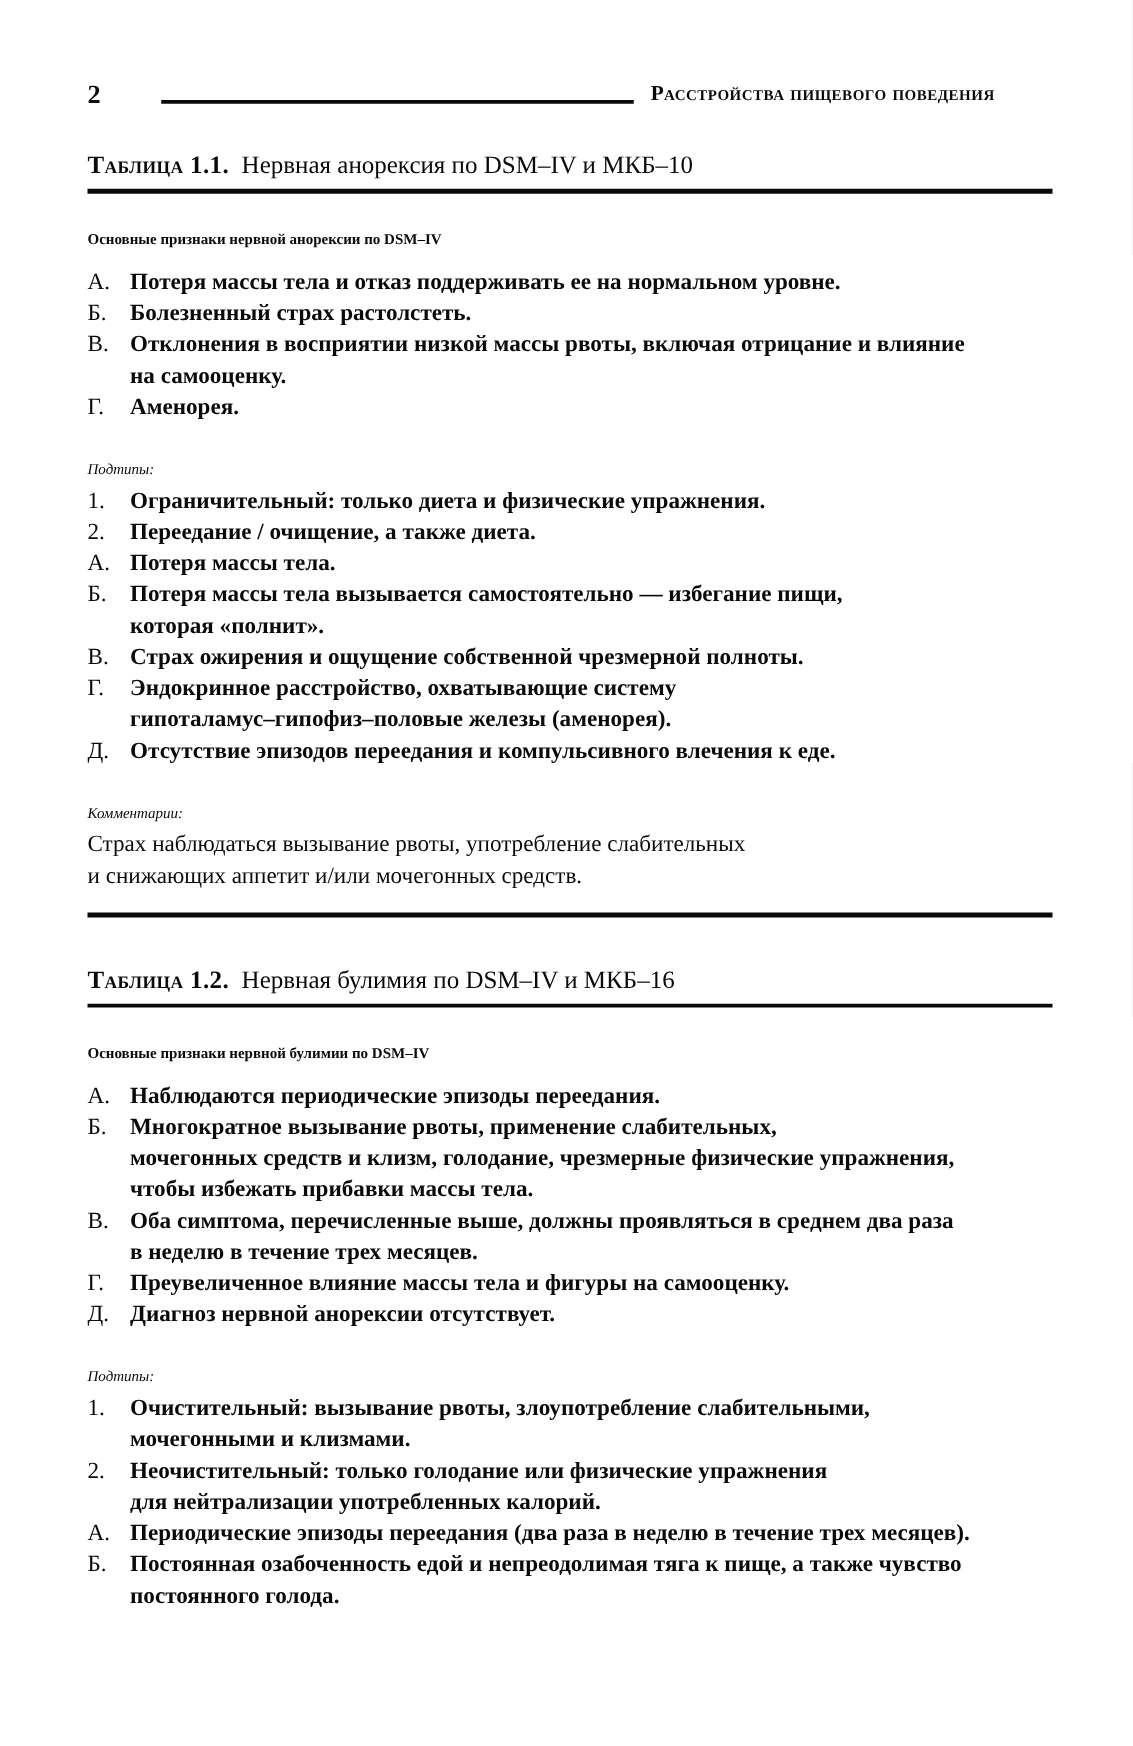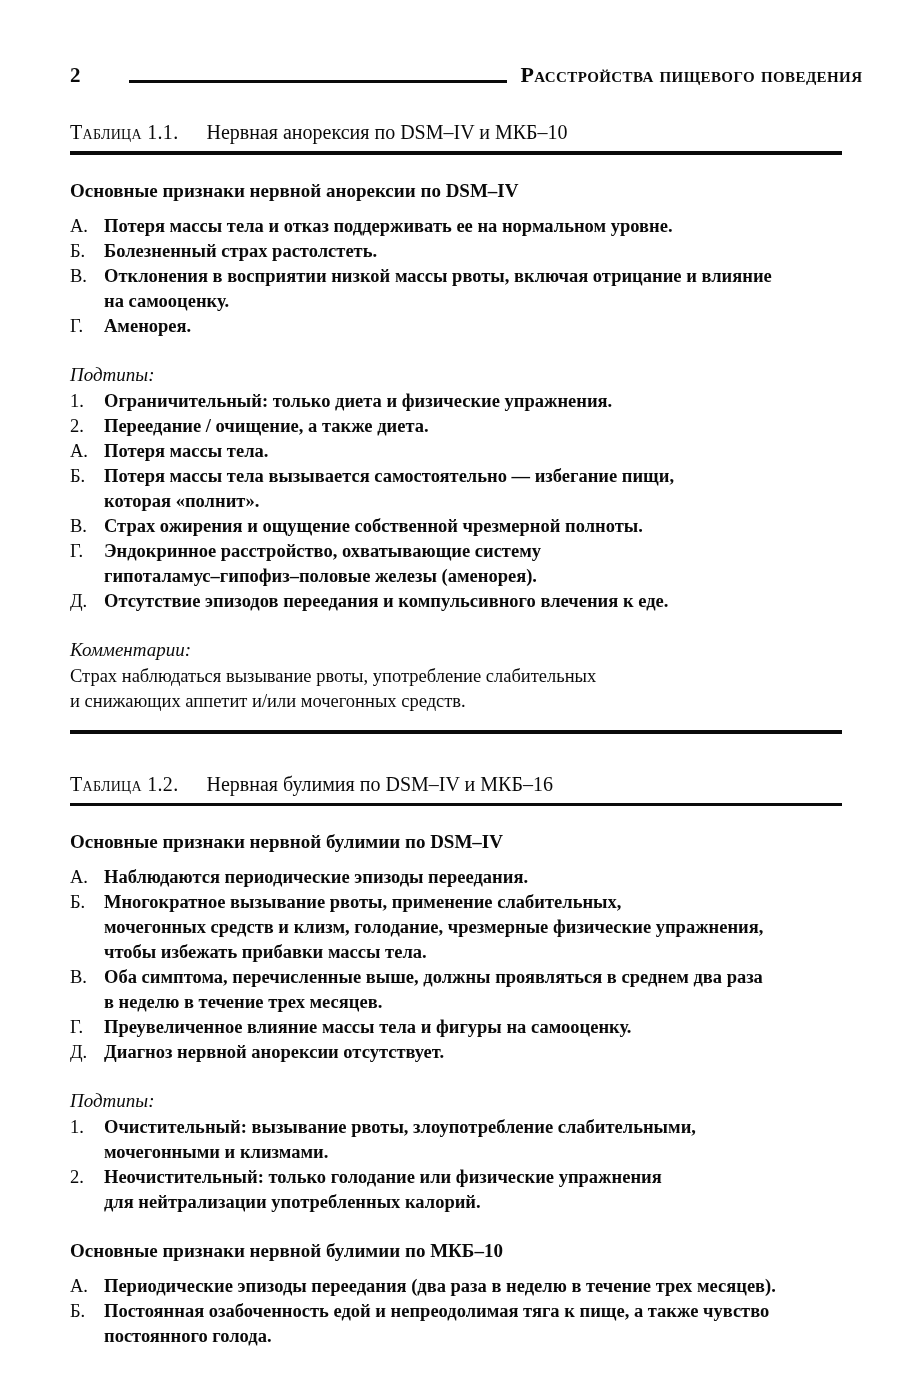--- a/index.html
+++ b/index.html
@@ -35,52 +35,52 @@
     flex: 0 0 378px;
     height: 0;
     border-bottom: 3.5px solid #0a0a0a;
     margin: 0 14px 3px 48px;
   }
   .head-title {
     flex: 1;
     text-align: left;
     font-weight: 700;
     font-variant: small-caps;
-    font-size: 22px;
+    font-size: 17px;
     line-height: 22px;
     letter-spacing: 0.4px;
     white-space: nowrap;
   }
 
   
   .table-caption {
     margin: 0;
     font-size: 20px;
     font-weight: 400;
     line-height: 24px;
   }
   .table-label {
-    font-weight: 400;
+    font-weight: 700;
     font-variant: small-caps;
     letter-spacing: 0.3px;
-    margin-right: 28px;
+    margin-right: 10px;
   }
   .rule {
     border: 0;
     background: #0a0a0a;
     width: 100%;
   }
   .rule-3 { height: 3.5px; margin-top: 7px; }
   .rule-4 { height: 4px; }
   .table-end-rule { margin-top: 16px; }
   .table-2 { margin-top: 38px; }
 
   .sec-heading {
     margin: 24px 0 11px 0;
-    font-size: 19px;
+    font-size: 12px;
     line-height: 24px;
   }
   .sec-heading.bold { font-weight: 700; }
   .sec-heading.italic { font-weight: 400; font-style: italic; margin-bottom: 2px; }
 
   .item {
     display: flex;
     font-size: 18.5px;
     line-height: 25px;
   }
@@ -224,21 +224,20 @@
 мочегонными и клизмами.</span>
       </div>
       <div class="item">
         <span class="marker">2.</span>
         <span class="item-text">Неочистительный: только голодание или физические упражнения
 для нейтрализации употребленных калорий.</span>
       </div>
     </div>
 
     <div class="section">
-      <h3 class="sec-heading bold">Основные признаки нервной булимии по МКБ–10</h3>
       <div class="item">
         <span class="marker">А.</span>
         <span class="item-text">Периодические эпизоды переедания (два раза в неделю в течение трех месяцев).</span>
       </div>
       <div class="item">
         <span class="marker">Б.</span>
         <span class="item-text">Постоянная озабоченность едой и непреодолимая тяга к пище, а также чувство
 постоянного голода.</span>
       </div>
 

